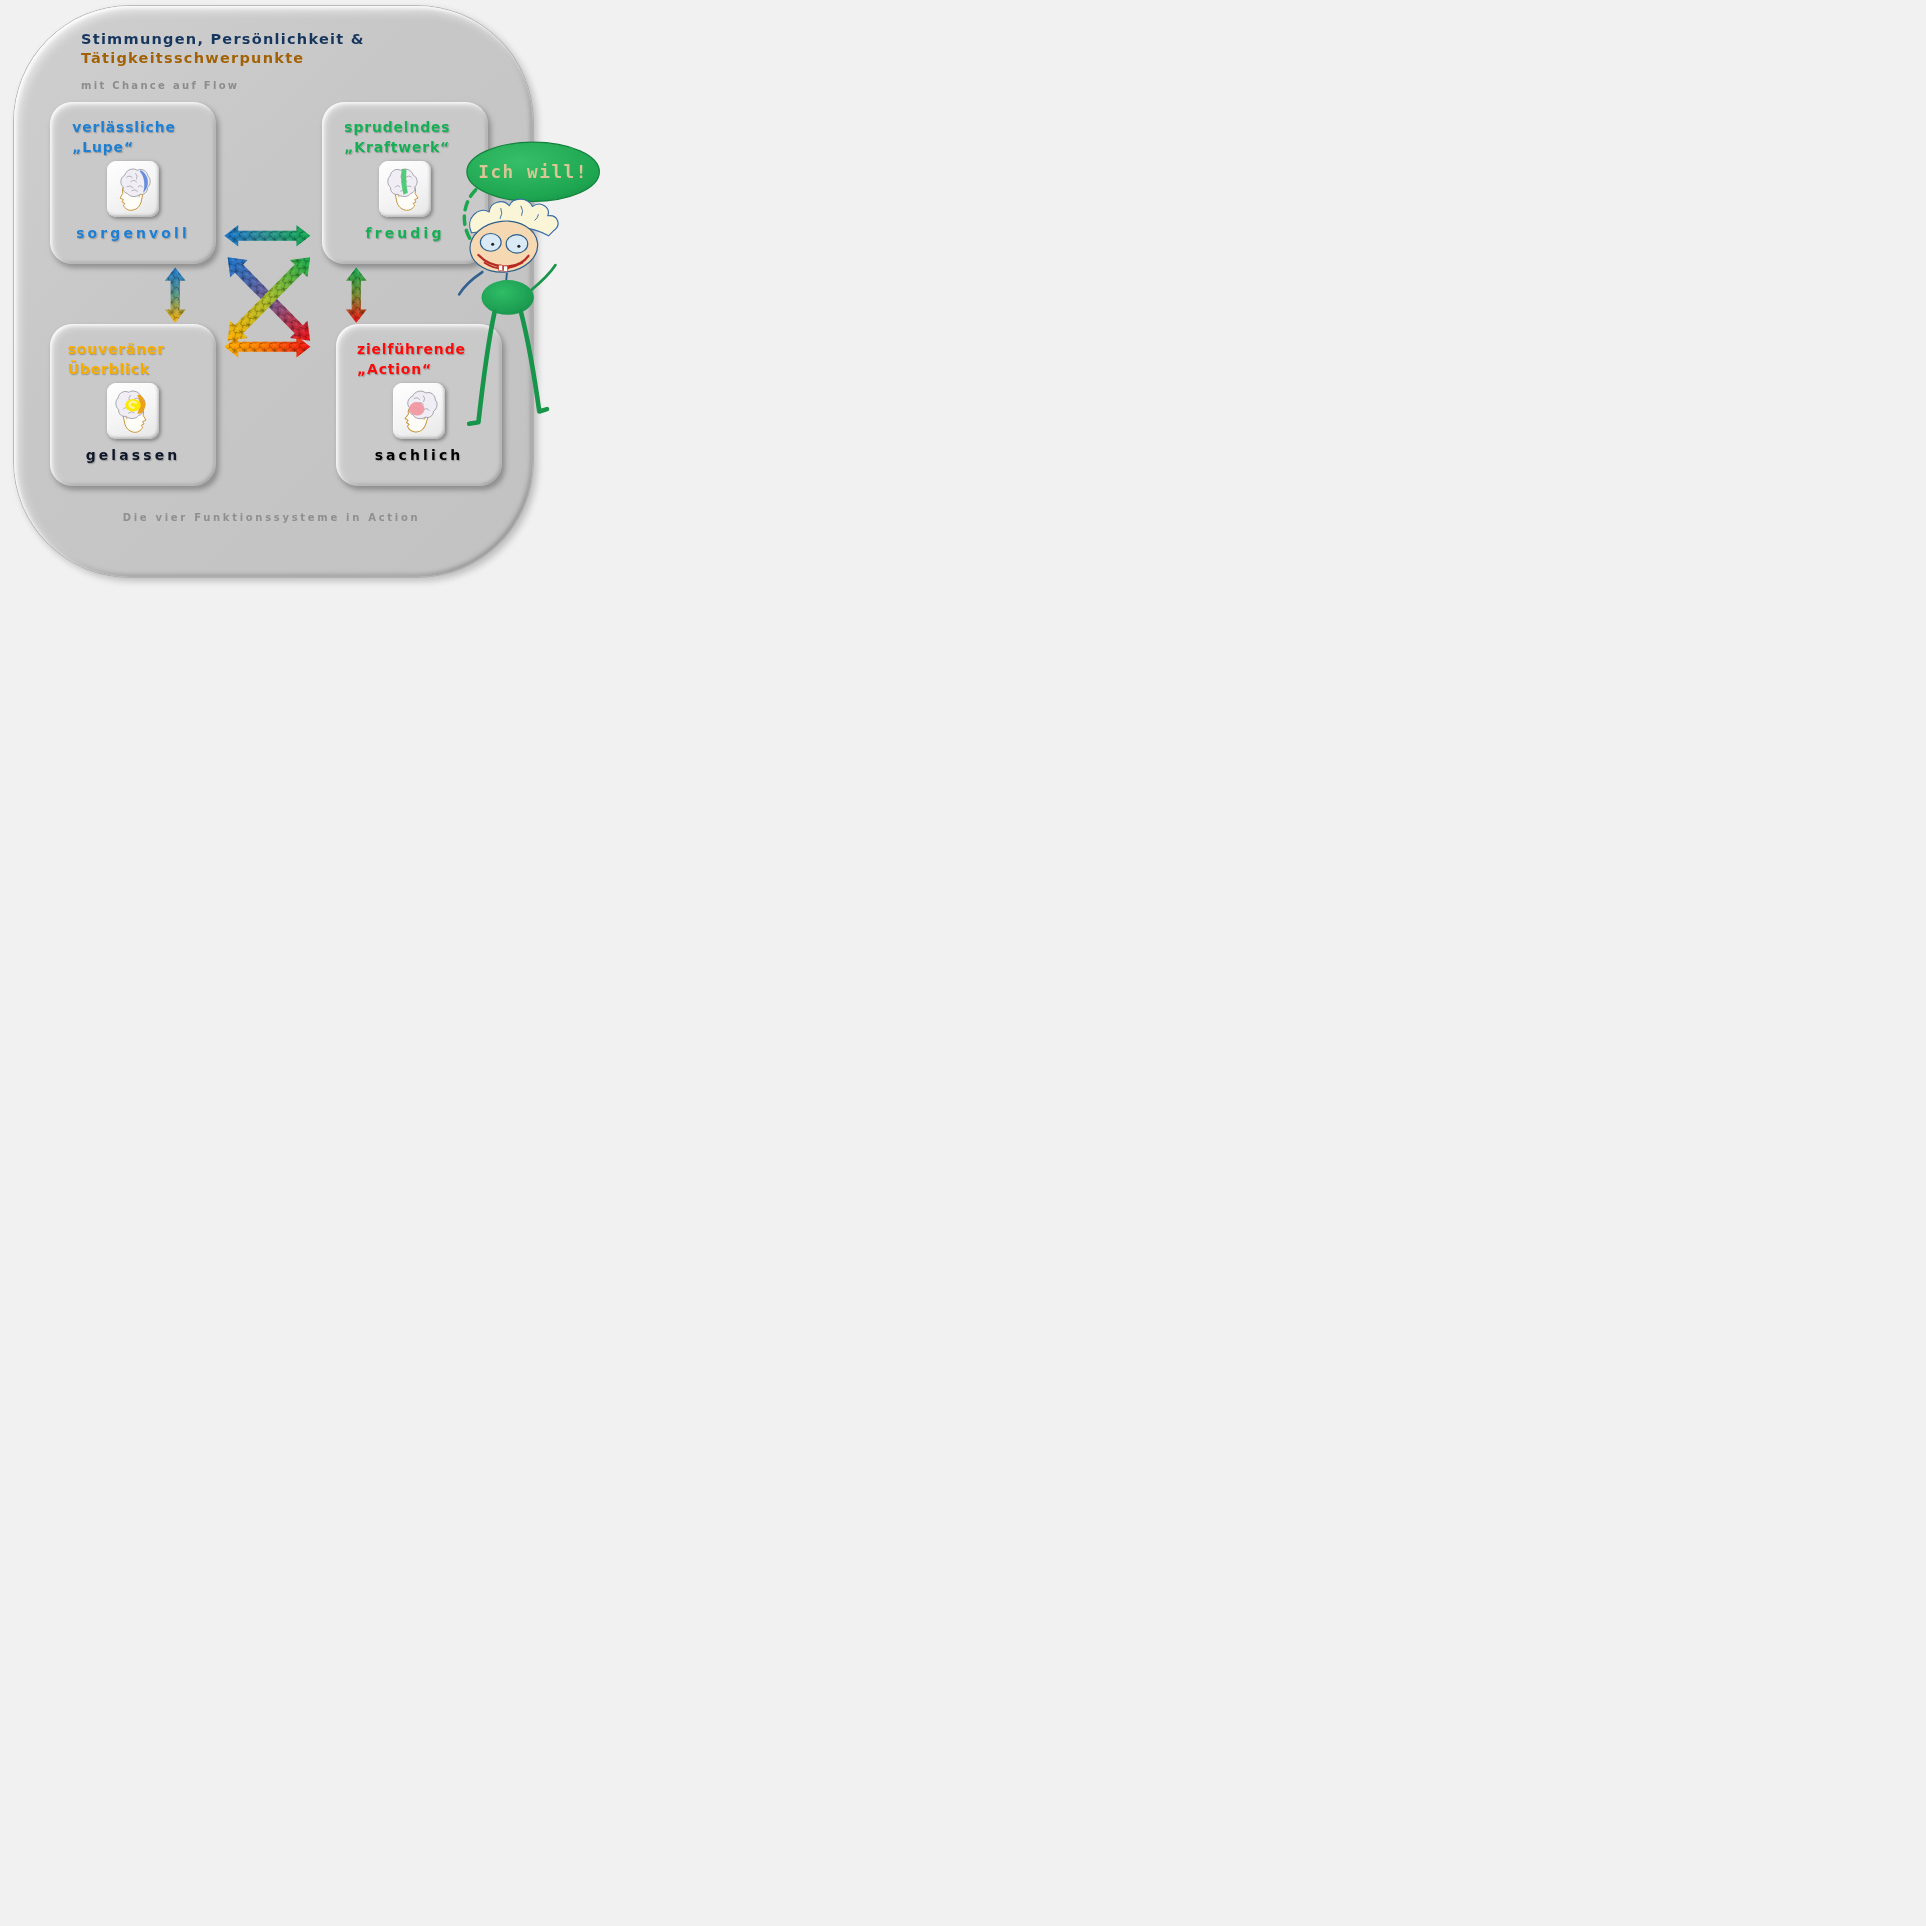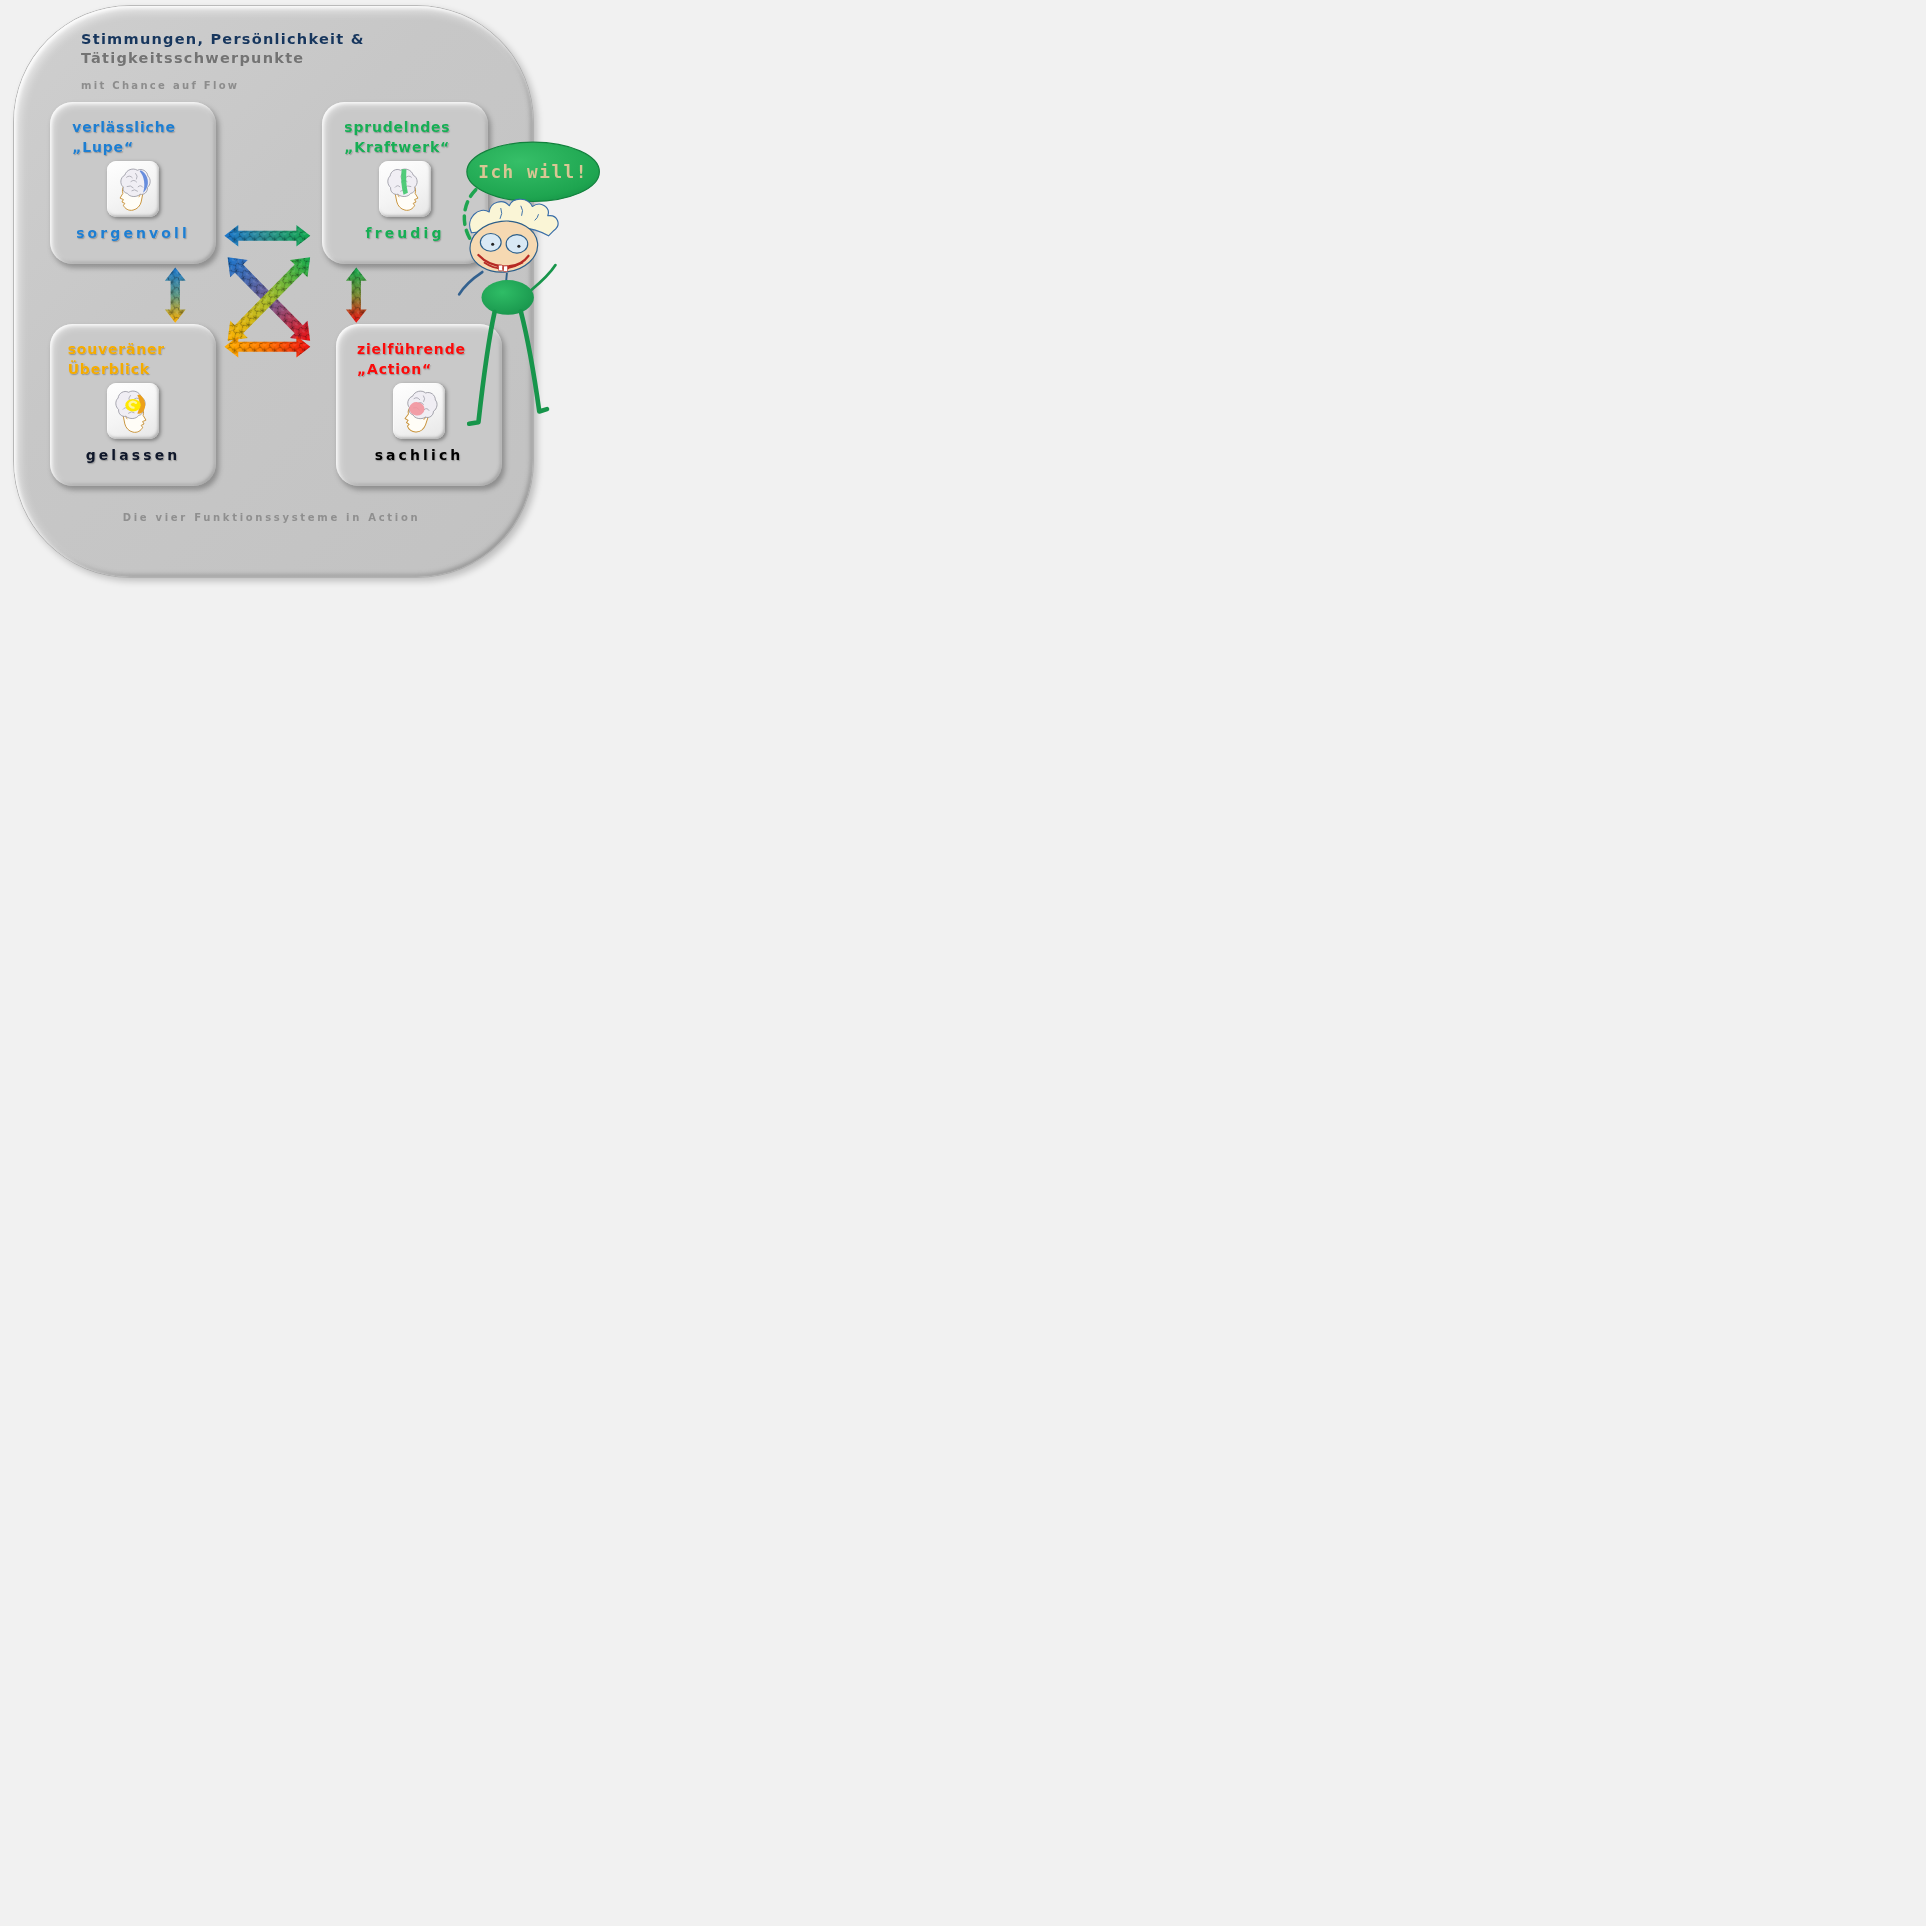--- a/index.html
+++ b/index.html
@@ -45,21 +45,21 @@
   .overlay{position:absolute;left:0;top:0;pointer-events:none;}
 </style>
 </head>
 <body>
 
 <div class="stage">
   <div class="panel"></div>
 
   <div class="title-block">
     <div class="title-line" style="color: rgb(23, 54, 93);">Stimmungen, Persönlichkeit &amp;</div>
-    <div class="title-line" style="color: #737373;">Tätigkeitsschwerpunkte</div>
+    <div class="title-line" style="color: #a16207;">Tätigkeitsschwerpunkte</div>
     <div class="subtitle" style="color: rgb(141, 141, 141);">mit Chance auf Flow</div>
   </div>
 
   <div class="qbox tl">
     <div class="qtitle" style="color: rgb(29, 126, 210);">
       <div>verlässliche</div>
       <div>„Lupe“</div>
     </div>
     <div class="braintile">
       <svg width="48" height="52" viewBox="0 0 100 108">

